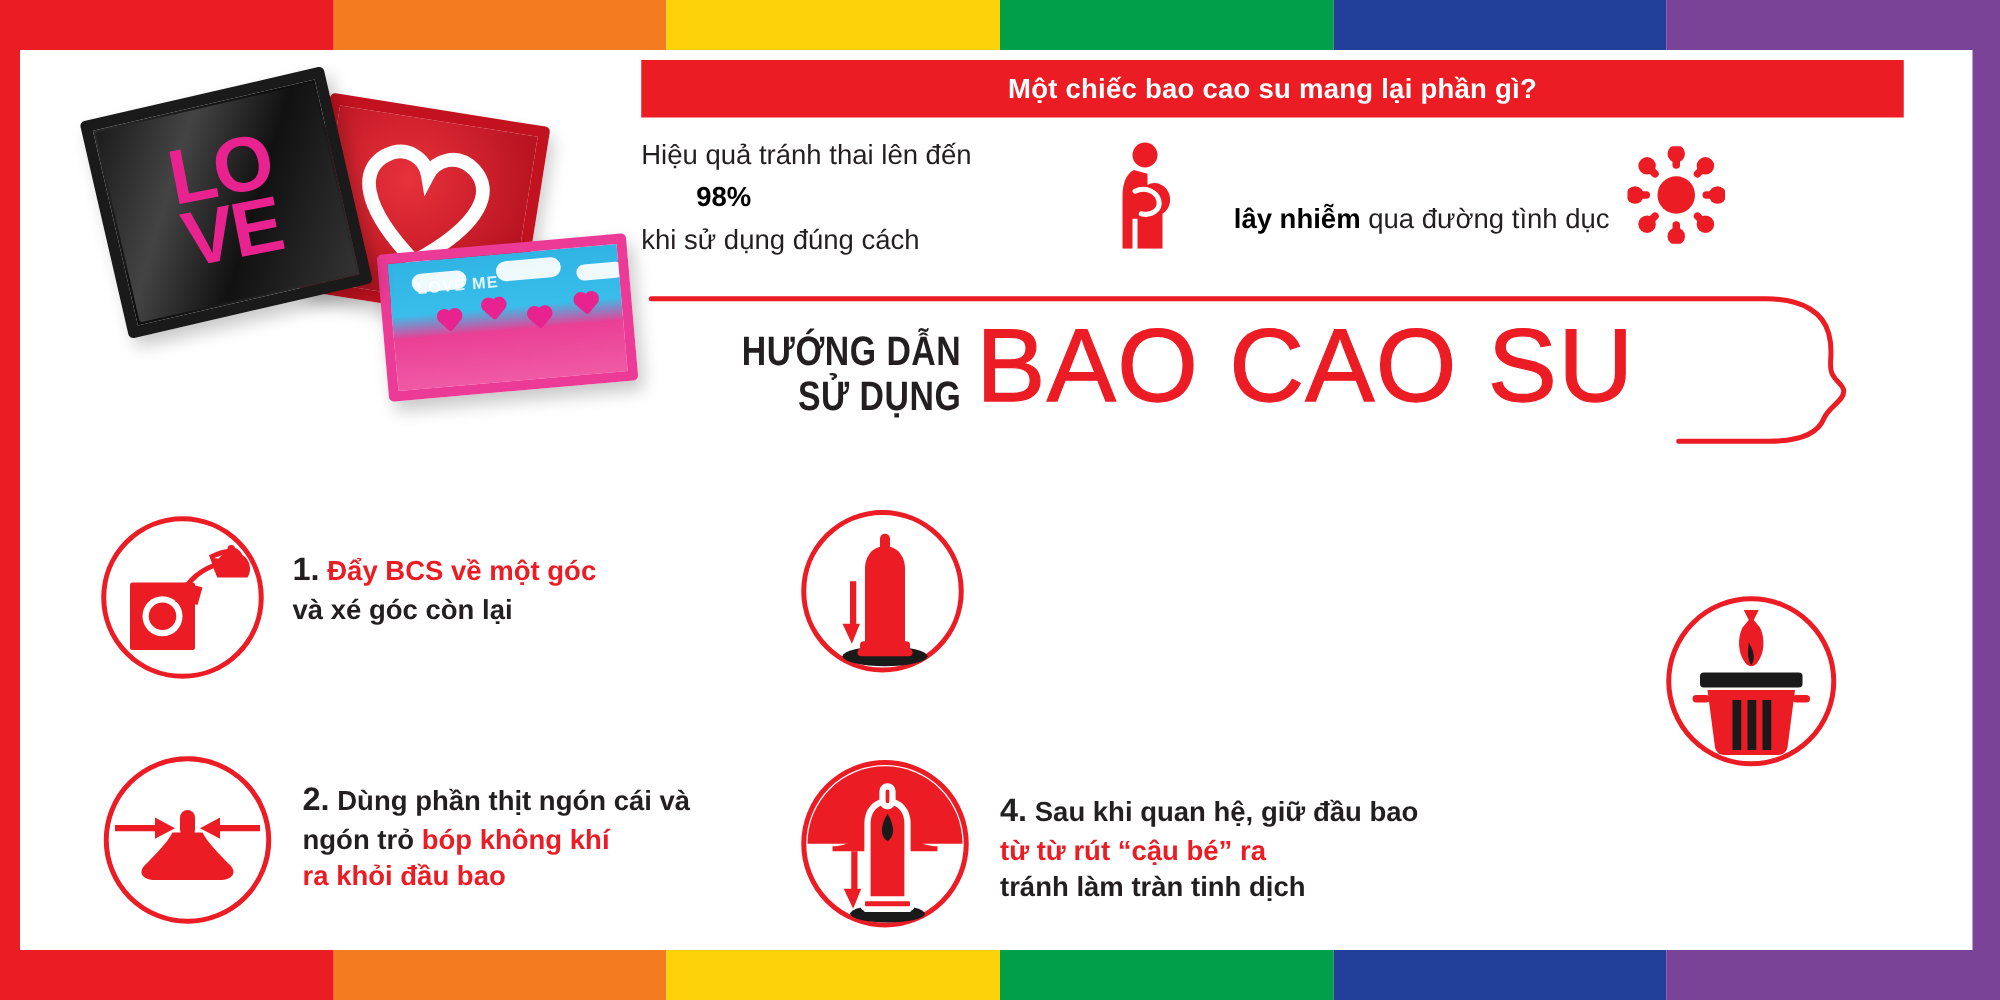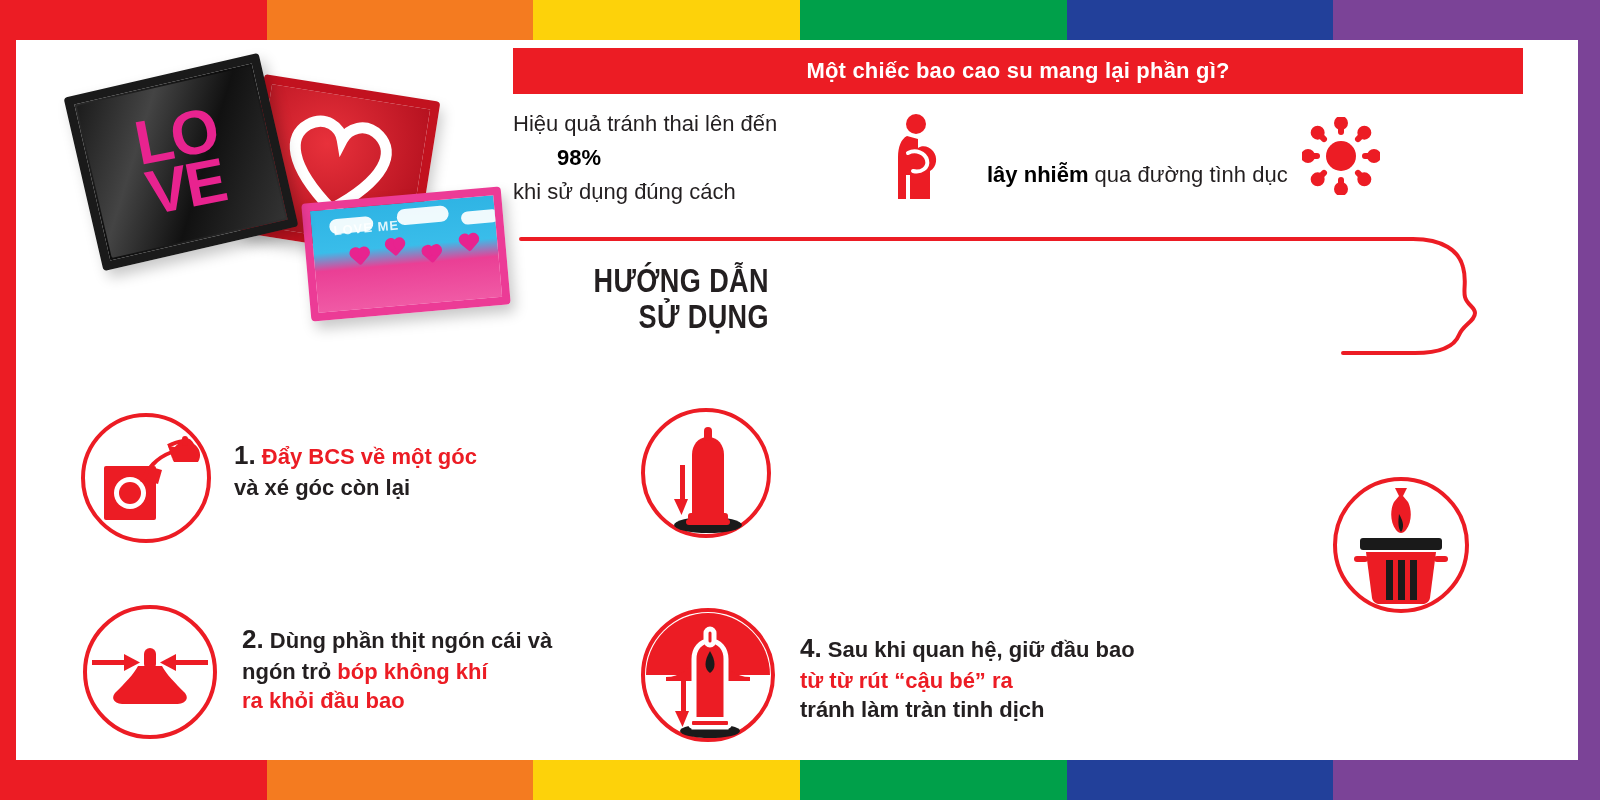--- a/index.html
+++ b/index.html
@@ -279,20 +279,21 @@
     <div class="title-wrap">
       <svg class="condom-outline" viewBox="0 0 1010 130">
         <path d="M8 6 H900 C930 6 946 18 950 34 C954 48 950 56 952 64
                  C954 72 962 74 962 80 C962 88 950 92 946 102
                  C942 112 930 120 902 120 H830" fill="none" stroke="#ec1c24" stroke-width="4" stroke-linecap="round"></path>
       </svg>
       <div class="title-left">
         <span>HƯỚNG DẪN</span><br>
         <span>SỬ DỤNG</span>
       </div>
+      <div class="title-right">BAO CAO SU</div>
     </div>
 
     <div class="step" id="step1">
       <div class="icon-circle">
         <svg width="140" height="140" viewBox="0 0 140 140">
           <circle cx="70" cy="70" r="63" fill="none" stroke="#ec1c24" stroke-width="4"></circle>
           <g fill="#ec1c24">
             <rect x="28" y="58" width="52" height="54" rx="2"></rect>
             <circle cx="54" cy="85" r="16" fill="#fff"></circle>
             <circle cx="54" cy="85" r="11" fill="#ec1c24"></circle>

